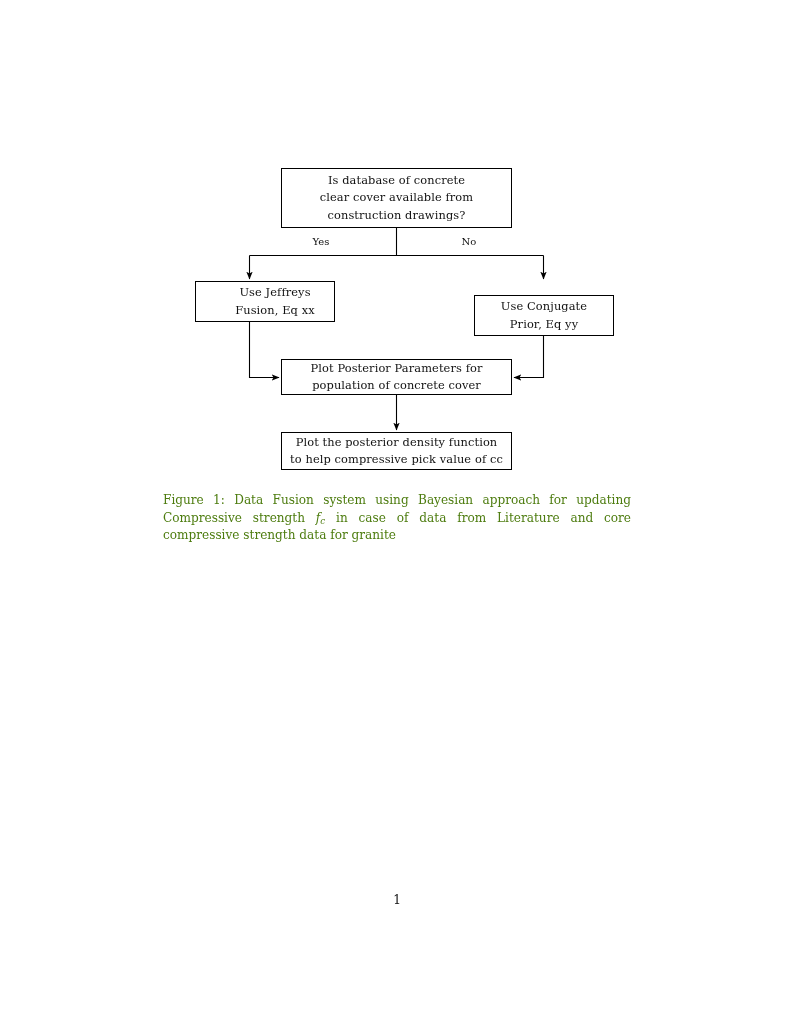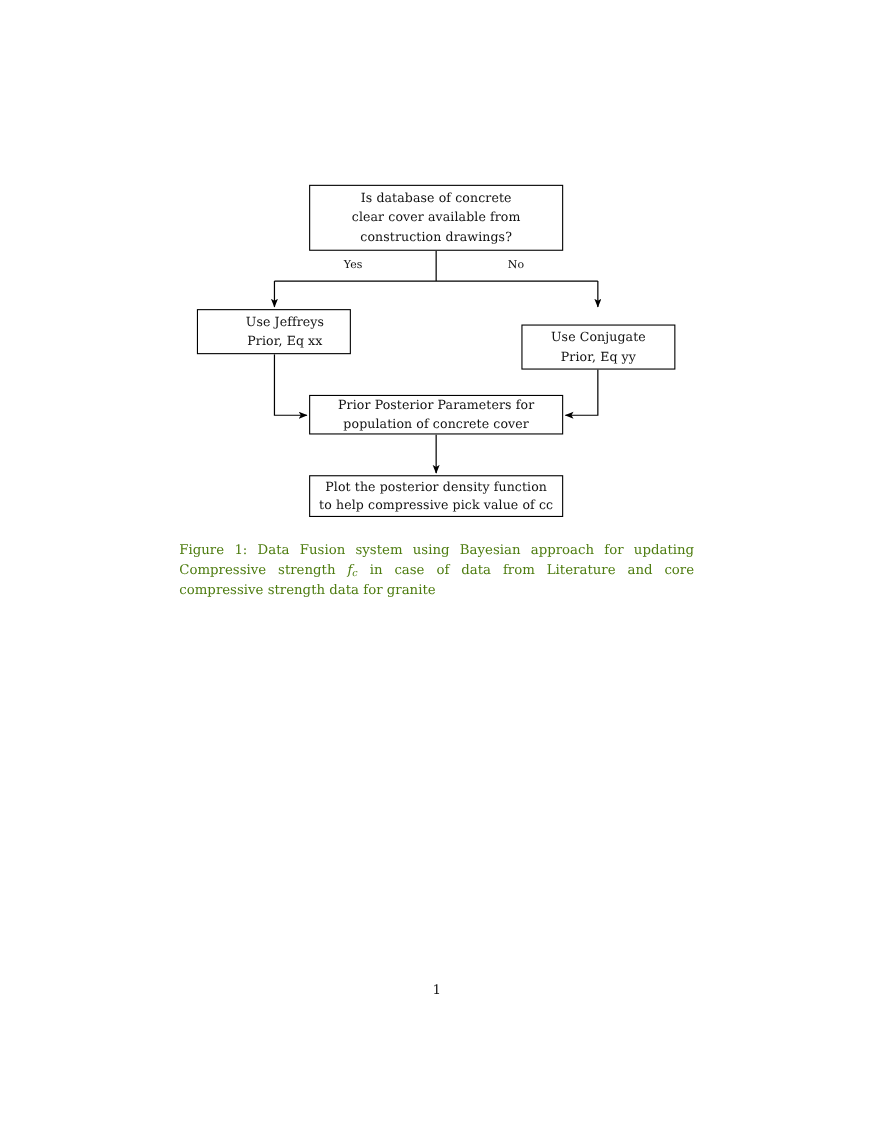--- a/index.html
+++ b/index.html
@@ -47,21 +47,21 @@
     font-family: "DejaVu Serif", "Liberation Serif", serif;
     font-size: 11.4px;
     line-height: 1.52;
     color: #111111;
     text-align: center;
     letter-spacing: 0.1px;
   }
   .node .ln { display: block; white-space: nowrap; }
 
   #node-decision { left: 281px; top: 168px; width: 231px; height: 60px; }
-  #node-jeffreys { left: 179px; top: 281px; width: 140px; height: 41px; padding-left: 20px; }
+  #node-jeffreys { left: 195px; top: 281px; width: 140px; height: 41px; padding-left: 20px; }
   #node-conjugate { left: 474px; top: 295px; width: 140px; height: 41px; }
   #node-posterior { left: 281px; top: 359px; width: 231px; height: 36px; }
   #node-plot      { left: 281px; top: 432px; width: 231px; height: 38px; }
 
   .edge-label {
     position: absolute;
     font-family: "DejaVu Serif", "Liberation Serif", serif;
     font-size: 10px;
     color: #111111;
     white-space: nowrap;
@@ -136,30 +136,30 @@
     </svg>
 
     <div class="node" id="node-decision">
       <span class="ln">Is database of concrete</span>
       <span class="ln">clear cover available from</span>
       <span class="ln">construction drawings?</span>
     </div>
 
     <div class="node" id="node-jeffreys">
       <span class="ln">Use Jeffreys</span>
-      <span class="ln">Prior, Eq xx</span>
+      <span class="ln">Fusion, Eq xx</span>
     </div>
 
     <div class="node" id="node-conjugate">
       <span class="ln">Use Conjugate</span>
       <span class="ln">Prior, Eq yy</span>
     </div>
 
     <div class="node" id="node-posterior">
-      <span class="ln">Prior Posterior Parameters for</span>
+      <span class="ln">Plot Posterior Parameters for</span>
       <span class="ln">population of concrete cover</span>
     </div>
 
     <div class="node" id="node-plot">
       <span class="ln">Plot the posterior density function</span>
       <span class="ln">to help compressive pick value of cc</span>
     </div>
 
     <div class="edge-label" id="label-yes">Yes</div>
     <div class="edge-label" id="label-no">No</div>

